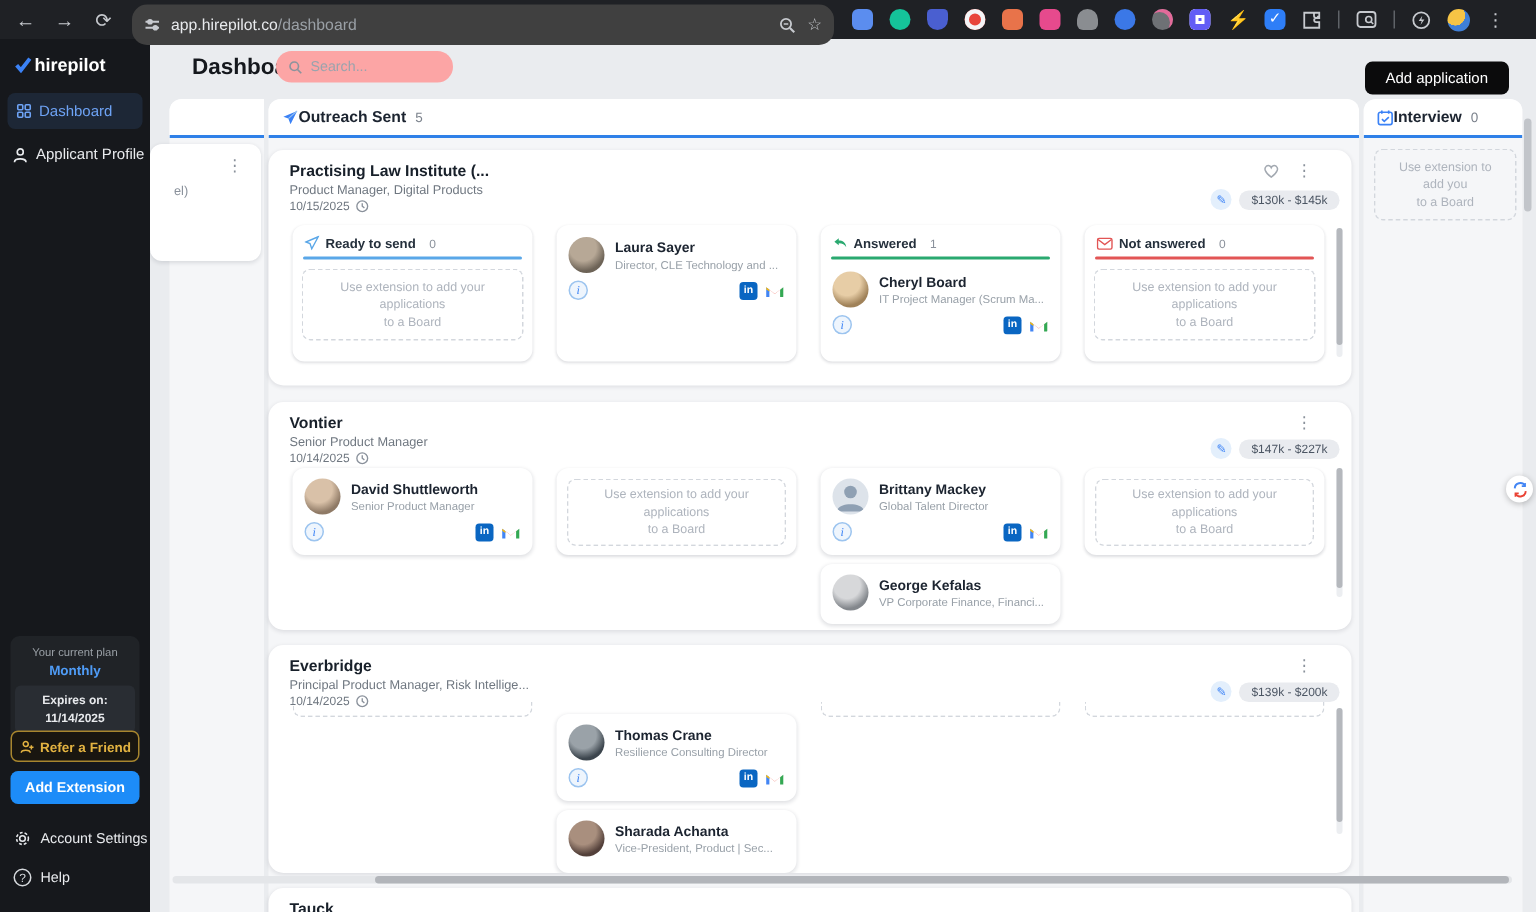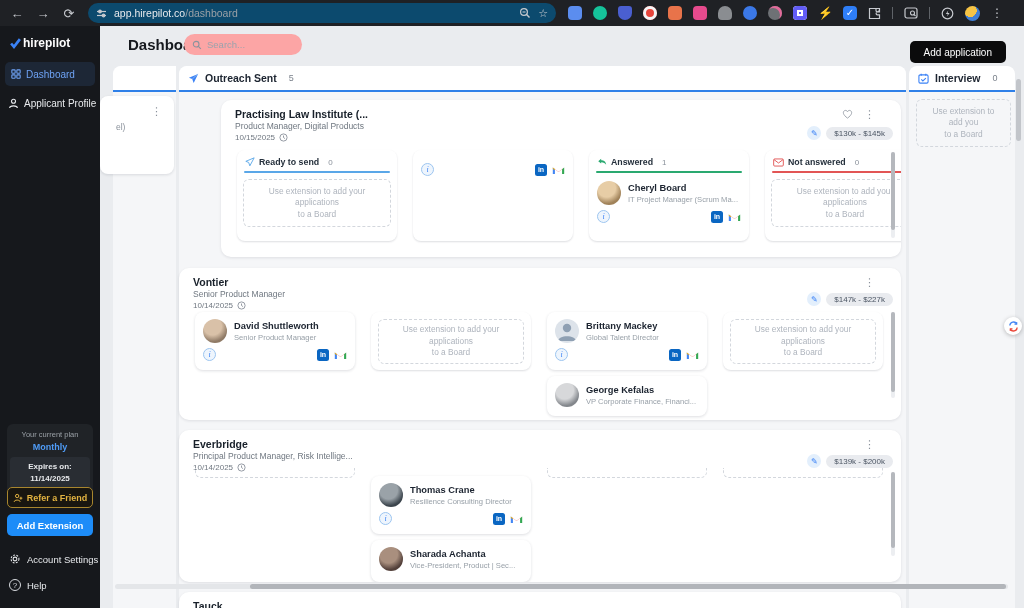--- a/index.html
+++ b/index.html
@@ -3,21 +3,21 @@
 <meta charset="utf-8">
 <style>
   * { margin:0; padding:0; box-sizing:border-box; }
   html,body { width:1024px; height:608px; overflow:hidden; }
   body { font-family:"Liberation Sans", sans-serif; background:#eaecef; position:relative; }
   svg { display:block; }
 
   
   .browser-bar { position:absolute; top:0; left:0; right:0; height:26px; background:#1f2125; z-index:50; }
   .nav-ico { position:absolute; top:0; height:26px; width:22px; display:flex; align-items:center; justify-content:center; color:#c7cacf; font-size:13px; }
-  .url-pill { position:absolute; left:88px; top:3px; width:468px; height:20px; background:#0c4a6e; border-radius:10px; display:flex; align-items:center; padding:0 8px; gap:7px; }
+  .url-pill { position:absolute; left:88px; top:3px; width:468px; height:27px; background:#404040; border-radius:10px; display:flex; align-items:center; padding:0 8px; gap:7px; }
   .url-text { font-size:10.5px; color:#e8eaed; white-space:nowrap; }
   .url-text .path { color:#9aa0a6; }
   .url-pill .spacer { flex:1; }
   .ext-row { position:absolute; left:568px; top:0; height:26px; display:flex; align-items:center; gap:11px; }
   .ext { width:14px; height:14px; border-radius:4px; }
   .ext.round { border-radius:50%; }
   .sep { width:1px; height:12px; background:#5f6368; }
   .avatar-chip { width:15px; height:15px; border-radius:50%; background:radial-gradient(circle at 35% 30%, #f6c445 0 45%, #3f7fd6 46% 100%); }
   .kebab { color:#c7cacf; font-size:12px; letter-spacing:0; }
 
@@ -40,21 +40,21 @@
 
   
   .main { position:absolute; left:100px; top:26px; right:0; bottom:0; background:#eaecef; overflow:hidden; }
   .page-title { position:absolute; left:28px; top:10px; font-size:15px; font-weight:bold; color:#15181d; }
   .search-box { position:absolute; left:84px; top:8px; width:118px; height:21px; background:#fca5a5; border-radius:11px; display:flex; align-items:center; padding:0 8px; gap:5px; }
   .search-box input { border:none; outline:none; background:transparent; font-size:9.5px; color:#5b626b; width:80px; font-family:"Liberation Sans",sans-serif; }
   .search-box input::placeholder { color:#9aa3ad; }
   .add-btn { position:absolute; right:18px; top:15px; height:22px; padding:0 14px; background:#0b0b0c; border-radius:5px; color:#fff; font-size:10px; display:flex; align-items:center; border:none; }
 
   .col { position:absolute; top:40px; bottom:0; background:#f5f6f8; border-radius:8px 8px 0 0; }
-  .col-head { height:26px; background:#fff; border-radius:8px 8px 0 0; border-bottom:2.5px solid #2f80e8; display:flex; align-items:center; gap:6px; padding:0 9px; }
+  .col-head { height:26px; background:#fff; border-radius:8px 8px 0 0; border-bottom:2.5px solid #2f80e8; display:flex; align-items:center; padding:0 9px; }
   .col-label { font-size:10.5px; font-weight:bold; color:#1c2430; }
   .col-count { font-size:9px; color:#7b828c; margin-left:6px; }
 
   .col-partial { left:0; width:76px; top:40px; bottom:0; position:absolute; }
   .pbody { position:absolute; left:13px; right:0; top:0; bottom:0; background:#f5f6f8; border-radius:8px 0 0 0; }
   .phead { position:absolute; left:13px; right:0; top:0; height:26px; background:#fff; border-radius:8px 0 0 0; border-bottom:2.5px solid #2f80e8; }
   .pcard { position:absolute; left:0; right:2px; top:30px; height:78px; background:#fff; border-radius:8px; box-shadow:0 1px 3px rgba(16,24,40,.12); }
   .pcard .cut-text { position:absolute; left:16px; top:26px; font-size:8.5px; color:#8a919b; }
   .pcard .dots { position:absolute; right:12px; top:10px; }
 
@@ -265,21 +265,21 @@
   <div class="col col-outreach">
     <div class="col-head">
       <svg width="11" height="11" viewBox="0 0 12 12">
           <path d="M11 1 L1 5.2 l3.6 1.4 L6.2 10.8 Z" fill="#3b82f6"></path>
           <path d="M4.6 6.6 L11 1" stroke="#9cc4ef" stroke-width="0.8"></path>
         </svg>
       <span class="col-label">Outreach Sent</span>
       <span class="col-count">5</span>
     </div>
 
-    <div class="job-card" style="top:34px; height:157px;margin-left:42px;">
+    <div class="job-card" style="top:34px; height:157px;">
       <div class="jc-title">Practising Law Institute (...</div>
       <div class="jc-sub">Product Manager, Digital Products</div>
       <div class="jc-date">
         <span>10/15/2025</span>
         <svg width="9" height="9" viewBox="0 0 10 10">
             <circle cx="5" cy="5" r="4" fill="none" stroke="#8a919b" stroke-width="1"></circle>
             <path d="M5 2.8 V5 l1.6 1.2" fill="none" stroke="#8a919b" stroke-width="1"></path>
           </svg>
       </div>
       <span class="heart">
@@ -305,20 +305,27 @@
           <div class="empty-box">
             <span class="emptl">Use extension to add your applications</span>
             <span class="emptl">to a Board</span>
           </div>
         </div>
       </div>
 
       <div class="stage" style="left:192px; top:50px; height:91px;">
         <div class="stage-body">
           <div class="person-card inner">
+            <div class="p-row">
+              <span class="avatar av-laura"></span>
+              <span>
+                <div class="p-name">Laura Sayer</div>
+                <div class="p-role">Director, CLE Technology and ...</div>
+              </span>
+            </div>
             <div class="p-foot">
               <span class="info-ico">i</span>
               <span class="spacer"></span>
               <span class="li-ico">in</span>
               <svg width="13" height="10" viewBox="0 0 16 12">
                   <path fill="#4285F4" d="M1 11 V3 l2.6 2 v6 z"></path>
                   <path fill="#34A853" d="M15 11 V3 l-2.6 2 v6 z"></path>
                   <path fill="#FBBC04" d="M1 3 L3.6 5 v1.4 L1 4.6 z"></path>
                   <path fill="#EA4335" d="M3.6 5 L1 3 l7 5.2 L15 3 l-2.6 2 L8 8.4 z"></path>
                 </svg>

